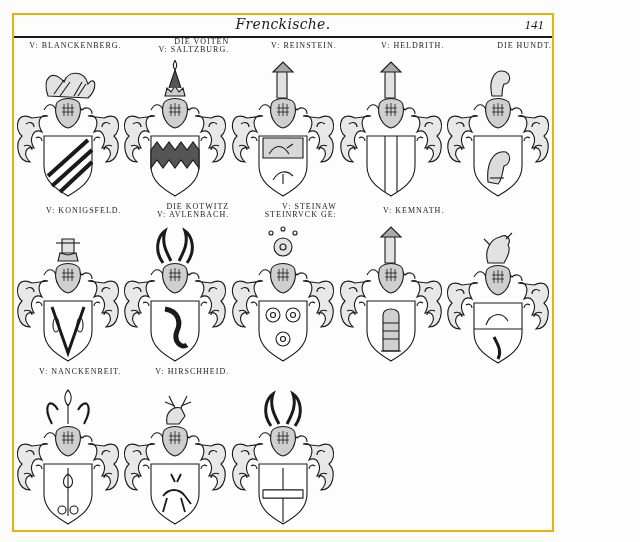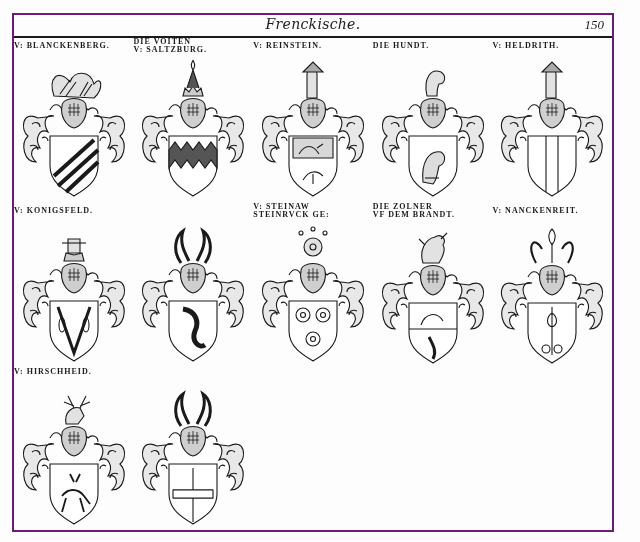--- a/index.html
+++ b/index.html
@@ -1,42 +1,42 @@
 <!DOCTYPE html>
 <html><head>
 <meta charset="utf-8">
 <style>
   html, body { margin: 0; padding: 0; background: #fdfdfd; }
   body { width: 640px; height: 542px; position: relative; overflow: hidden;
          font-family: "Liberation Serif", "DejaVu Serif", serif; color: #1c1c1c; }
-  .page { position: absolute; left: 12px; top: 13px; width: 602px; height: 519px;
-          border: 2px solid #701a75; box-sizing: border-box; }
+  .page { position: absolute; left: 12px; top: 13px; width: 542px; height: 519px;
+          border: 2px solid #eab308; box-sizing: border-box; }
   .header { position: absolute; left: 0; top: 0; right: 0; height: 21px;
             border-bottom: 2px solid #1a1a1a; }
   .header-title { position: absolute; left: 0; right: 0; top: 1px; text-align: center;
                   font-family: "DejaVu Serif", serif; font-style: italic; font-size: 14px;
                   letter-spacing: 0.3px; }
   .page-num { position: absolute; right: 8px; top: 2px; font-size: 13px; font-style: italic; }
   .grid { position: absolute; left: 0; right: 0; top: 23px; bottom: 0;
           display: grid; grid-template-columns: repeat(5, 1fr); grid-template-rows: 165px 161px 1fr; }
   .cell { position: relative; }
-  .label { position: absolute; left: 0; right: 0; top: 4px; text-align: left;
-           font-size: 8px; letter-spacing: 1px; line-height: 8px; font-weight: bold;
+  .label { position: absolute; left: 0; right: 0; top: 4px; text-align: right;
+           font-size: 8px; letter-spacing: 1px; line-height: 8px; font-weight: normal;
            text-transform: uppercase; }
   .label.two { top: 0px; }
   .arms { position: absolute; left: 50%; transform: translateX(-50%); top: 20px; width: 112px; height: 140px; }
   .row3 .arms { top: 22px; }
 </style>
 </head>
 <body>
 
 <div class="page">
   <div class="header">
     <div class="header-title">Frenckische.</div>
-    <div class="page-num">150</div>
+    <div class="page-num">141</div>
   </div>
   <div class="grid" id="grid">
   <div class="cell">
     <div class="label">
           <div>V: Blanckenberg.</div>
         </div>
     <svg class="arms" viewBox="0 0 112 140">
       <g fill="none" stroke="#1a1a1a" stroke-width="1.1">
 
         <path d="M20 60 C4 52 2 72 10 78 C2 86 6 104 18 104 C10 96 14 88 22 90 C16 80 22 70 30 74 C24 64 28 56 36 58 Z" fill="#e8e8e8"></path>
@@ -121,20 +121,50 @@
           </g>
       <g class="crest" stroke="#1a1a1a" fill="none" stroke-width="1.1">
             <path d="M50 40 V16 C50 10 60 10 60 16 V40 Z" fill="#e2e2e2"></path>
             <path d="M46 14 L56 4 L66 14 Z" fill="#aaa"></path>
           </g>
     </svg>
   </div>
 
   <div class="cell">
     <div class="label">
+          <div>V: Heldrith.</div>
+        </div>
+    <svg class="arms" viewBox="0 0 112 140">
+      <g fill="none" stroke="#1a1a1a" stroke-width="1.1">
+
+        <path d="M20 60 C4 52 2 72 10 78 C2 86 6 104 18 104 C10 96 14 88 22 90 C16 80 22 70 30 74 C24 64 28 56 36 58 Z" fill="#e8e8e8"></path>
+        <path d="M14 66 c4 -3 8 -1 8 3 M12 88 c4 -2 8 0 8 4 M24 80 c3 -2 6 0 6 3"></path>
+
+        <path d="M92 60 C108 52 110 72 102 78 C110 86 106 104 94 104 C102 96 98 88 90 90 C96 80 90 70 82 74 C88 64 84 56 76 58 Z" fill="#e8e8e8"></path>
+        <path d="M98 66 c-4 -3 -8 -1 -8 3 M100 88 c-4 -2 -8 0 -8 4 M88 80 c-3 -2 -6 0 -6 3"></path>
+
+        <path d="M32 52 c4 -8 10 -6 12 0 c4 -6 10 -4 10 2 M58 54 c2 -6 8 -8 12 -2 c4 -4 10 -2 10 4"></path>
+
+        <path d="M44 48 C44 38 68 38 68 48 C70 58 64 68 56 70 C48 68 42 58 44 48 Z" fill="#cfcfcf"></path>
+        <path d="M50 50 h12 M50 54 h12 M52 46 v12 M56 45 v13 M60 46 v12" stroke-width="0.8"></path>
+
+        <path class="shield-outline" d="M32 78 H80 V108 C80 124 66 132 56 138 C46 132 32 124 32 108 Z" fill="#ffffff"></path>
+      </g>
+      <g class="shield-charge" stroke="#1a1a1a" fill="none" stroke-width="1.1">
+            <path d="M50 78 V134 M62 78 V134"></path>
+          </g>
+      <g class="crest" stroke="#1a1a1a" fill="none" stroke-width="1.1">
+            <path d="M50 40 V16 C50 10 60 10 60 16 V40 Z" fill="#e2e2e2"></path>
+            <path d="M46 14 L56 4 L66 14 Z" fill="#aaa"></path>
+          </g>
+    </svg>
+  </div>
+
+  <div class="cell">
+    <div class="label">
           <div>Die Hundt.</div>
         </div>
     <svg class="arms" viewBox="0 0 112 140">
       <g fill="none" stroke="#1a1a1a" stroke-width="1.1">
 
         <path d="M20 60 C4 52 2 72 10 78 C2 86 6 104 18 104 C10 96 14 88 22 90 C16 80 22 70 30 74 C24 64 28 56 36 58 Z" fill="#e8e8e8"></path>
         <path d="M14 66 c4 -3 8 -1 8 3 M12 88 c4 -2 8 0 8 4 M24 80 c3 -2 6 0 6 3"></path>
 
         <path d="M92 60 C108 52 110 72 102 78 C110 86 106 104 94 104 C102 96 98 88 90 90 C96 80 90 70 82 74 C88 64 84 56 76 58 Z" fill="#e8e8e8"></path>
         <path d="M98 66 c-4 -3 -8 -1 -8 3 M100 88 c-4 -2 -8 0 -8 4 M88 80 c-3 -2 -6 0 -6 3"></path>
@@ -145,50 +175,20 @@
         <path d="M50 50 h12 M50 54 h12 M52 46 v12 M56 45 v13 M60 46 v12" stroke-width="0.8"></path>
 
         <path class="shield-outline" d="M32 78 H80 V108 C80 124 66 132 56 138 C46 132 32 124 32 108 Z" fill="#ffffff"></path>
       </g>
       <g class="shield-charge" stroke="#1a1a1a" fill="none" stroke-width="1.1">
             <path d="M46 124 C44 104 52 92 64 94 C70 98 68 106 62 108 C60 116 60 122 56 126 Z" fill="#dcdcdc"></path>
             <path d="M48 120 h14"></path>
           </g>
       <g class="crest" stroke="#1a1a1a" fill="none" stroke-width="1.1">
             <path d="M50 38 C46 20 54 10 64 14 C70 18 68 26 62 26 C60 30 60 34 60 38 Z" fill="#e2e2e2"></path>
-          </g>
-    </svg>
-  </div>
-
-  <div class="cell">
-    <div class="label">
-          <div>V: Heldrith.</div>
-        </div>
-    <svg class="arms" viewBox="0 0 112 140">
-      <g fill="none" stroke="#1a1a1a" stroke-width="1.1">
-
-        <path d="M20 60 C4 52 2 72 10 78 C2 86 6 104 18 104 C10 96 14 88 22 90 C16 80 22 70 30 74 C24 64 28 56 36 58 Z" fill="#e8e8e8"></path>
-        <path d="M14 66 c4 -3 8 -1 8 3 M12 88 c4 -2 8 0 8 4 M24 80 c3 -2 6 0 6 3"></path>
-
-        <path d="M92 60 C108 52 110 72 102 78 C110 86 106 104 94 104 C102 96 98 88 90 90 C96 80 90 70 82 74 C88 64 84 56 76 58 Z" fill="#e8e8e8"></path>
-        <path d="M98 66 c-4 -3 -8 -1 -8 3 M100 88 c-4 -2 -8 0 -8 4 M88 80 c-3 -2 -6 0 -6 3"></path>
-
-        <path d="M32 52 c4 -8 10 -6 12 0 c4 -6 10 -4 10 2 M58 54 c2 -6 8 -8 12 -2 c4 -4 10 -2 10 4"></path>
-
-        <path d="M44 48 C44 38 68 38 68 48 C70 58 64 68 56 70 C48 68 42 58 44 48 Z" fill="#cfcfcf"></path>
-        <path d="M50 50 h12 M50 54 h12 M52 46 v12 M56 45 v13 M60 46 v12" stroke-width="0.8"></path>
-
-        <path class="shield-outline" d="M32 78 H80 V108 C80 124 66 132 56 138 C46 132 32 124 32 108 Z" fill="#ffffff"></path>
-      </g>
-      <g class="shield-charge" stroke="#1a1a1a" fill="none" stroke-width="1.1">
-            <path d="M50 78 V134 M62 78 V134"></path>
-          </g>
-      <g class="crest" stroke="#1a1a1a" fill="none" stroke-width="1.1">
-            <path d="M50 40 V16 C50 10 60 10 60 16 V40 Z" fill="#e2e2e2"></path>
-            <path d="M46 14 L56 4 L66 14 Z" fill="#aaa"></path>
           </g>
     </svg>
   </div>
 
   <div class="cell">
     <div class="label">
           <div>V: Konigsfeld.</div>
         </div>
     <svg class="arms" viewBox="0 0 112 140">
       <g fill="none" stroke="#1a1a1a" stroke-width="1.1">
@@ -213,20 +213,24 @@
           </g>
       <g class="crest" stroke="#1a1a1a" fill="none" stroke-width="1.1">
             <path d="M46 38 L48 30 L56 32 L64 30 L66 38 Z" fill="#ccc"></path>
             <path d="M50 30 V16 H62 V30 Z" fill="#e2e2e2"></path>
             <path d="M44 20 H68"></path>
           </g>
     </svg>
   </div>
 
   <div class="cell">
+    <div class="label two">
+          <div>Die Kotwitz</div>
+          <div>V: Avlenbach.</div>
+        </div>
     <svg class="arms" viewBox="0 0 112 140">
       <g fill="none" stroke="#1a1a1a" stroke-width="1.1">
 
         <path d="M20 60 C4 52 2 72 10 78 C2 86 6 104 18 104 C10 96 14 88 22 90 C16 80 22 70 30 74 C24 64 28 56 36 58 Z" fill="#e8e8e8"></path>
         <path d="M14 66 c4 -3 8 -1 8 3 M12 88 c4 -2 8 0 8 4 M24 80 c3 -2 6 0 6 3"></path>
 
         <path d="M92 60 C108 52 110 72 102 78 C110 86 106 104 94 104 C102 96 98 88 90 90 C96 80 90 70 82 74 C88 64 84 56 76 58 Z" fill="#e8e8e8"></path>
         <path d="M98 66 c-4 -3 -8 -1 -8 3 M100 88 c-4 -2 -8 0 -8 4 M88 80 c-3 -2 -6 0 -6 3"></path>
 
         <path d="M32 52 c4 -8 10 -6 12 0 c4 -6 10 -4 10 2 M58 54 c2 -6 8 -8 12 -2 c4 -4 10 -2 10 4"></path>
@@ -277,28 +281,54 @@
       <g class="crest" stroke="#1a1a1a" fill="none" stroke-width="1.1">
             <circle cx="56" cy="24" r="9" fill="#e2e2e2"></circle>
             <circle cx="56" cy="24" r="3"></circle>
             <circle cx="44" cy="10" r="2"></circle>
             <circle cx="56" cy="6" r="2"></circle>
             <circle cx="68" cy="10" r="2"></circle>
           </g>
     </svg>
   </div>
 
+  <div class="cell">
+    <div class="label">
+          <div>V: Kemnath.</div>
+        </div>
+    <svg class="arms" viewBox="0 0 112 140">
+      <g fill="none" stroke="#1a1a1a" stroke-width="1.1">
+
+        <path d="M20 60 C4 52 2 72 10 78 C2 86 6 104 18 104 C10 96 14 88 22 90 C16 80 22 70 30 74 C24 64 28 56 36 58 Z" fill="#e8e8e8"></path>
+        <path d="M14 66 c4 -3 8 -1 8 3 M12 88 c4 -2 8 0 8 4 M24 80 c3 -2 6 0 6 3"></path>
+
+        <path d="M92 60 C108 52 110 72 102 78 C110 86 106 104 94 104 C102 96 98 88 90 90 C96 80 90 70 82 74 C88 64 84 56 76 58 Z" fill="#e8e8e8"></path>
+        <path d="M98 66 c-4 -3 -8 -1 -8 3 M100 88 c-4 -2 -8 0 -8 4 M88 80 c-3 -2 -6 0 -6 3"></path>
+
+        <path d="M32 52 c4 -8 10 -6 12 0 c4 -6 10 -4 10 2 M58 54 c2 -6 8 -8 12 -2 c4 -4 10 -2 10 4"></path>
+
+        <path d="M44 48 C44 38 68 38 68 48 C70 58 64 68 56 70 C48 68 42 58 44 48 Z" fill="#cfcfcf"></path>
+        <path d="M50 50 h12 M50 54 h12 M52 46 v12 M56 45 v13 M60 46 v12" stroke-width="0.8"></path>
+
+        <path class="shield-outline" d="M32 78 H80 V108 C80 124 66 132 56 138 C46 132 32 124 32 108 Z" fill="#ffffff"></path>
+      </g>
+      <g class="shield-charge" stroke="#1a1a1a" fill="none" stroke-width="1.1">
+            <path d="M48 92 C48 84 64 84 64 92 V128 H48 Z" fill="#d0d0d0"></path>
+            <path d="M46 128 H66 M48 100 H64 M48 108 H64 M48 116 H64"></path>
+          </g>
+      <g class="crest" stroke="#1a1a1a" fill="none" stroke-width="1.1">
+            <path d="M50 40 V16 C50 10 60 10 60 16 V40 Z" fill="#e2e2e2"></path>
+            <path d="M46 14 L56 4 L66 14 Z" fill="#aaa"></path>
+          </g>
+    </svg>
+  </div>
 
 
 
   <div class="cell row3">
-    <div class="label two">
-          <div>Die Zolner</div>
-          <div>Vf dem Brandt.</div>
-        </div>
     <svg class="arms" viewBox="0 0 112 140">
       <g fill="none" stroke="#1a1a1a" stroke-width="1.1">
 
         <path d="M20 60 C4 52 2 72 10 78 C2 86 6 104 18 104 C10 96 14 88 22 90 C16 80 22 70 30 74 C24 64 28 56 36 58 Z" fill="#e8e8e8"></path>
         <path d="M14 66 c4 -3 8 -1 8 3 M12 88 c4 -2 8 0 8 4 M24 80 c3 -2 6 0 6 3"></path>
 
         <path d="M92 60 C108 52 110 72 102 78 C110 86 106 104 94 104 C102 96 98 88 90 90 C96 80 90 70 82 74 C88 64 84 56 76 58 Z" fill="#e8e8e8"></path>
         <path d="M98 66 c-4 -3 -8 -1 -8 3 M100 88 c-4 -2 -8 0 -8 4 M88 80 c-3 -2 -6 0 -6 3"></path>
 
         <path d="M32 52 c4 -8 10 -6 12 0 c4 -6 10 -4 10 2 M58 54 c2 -6 8 -8 12 -2 c4 -4 10 -2 10 4"></path>

